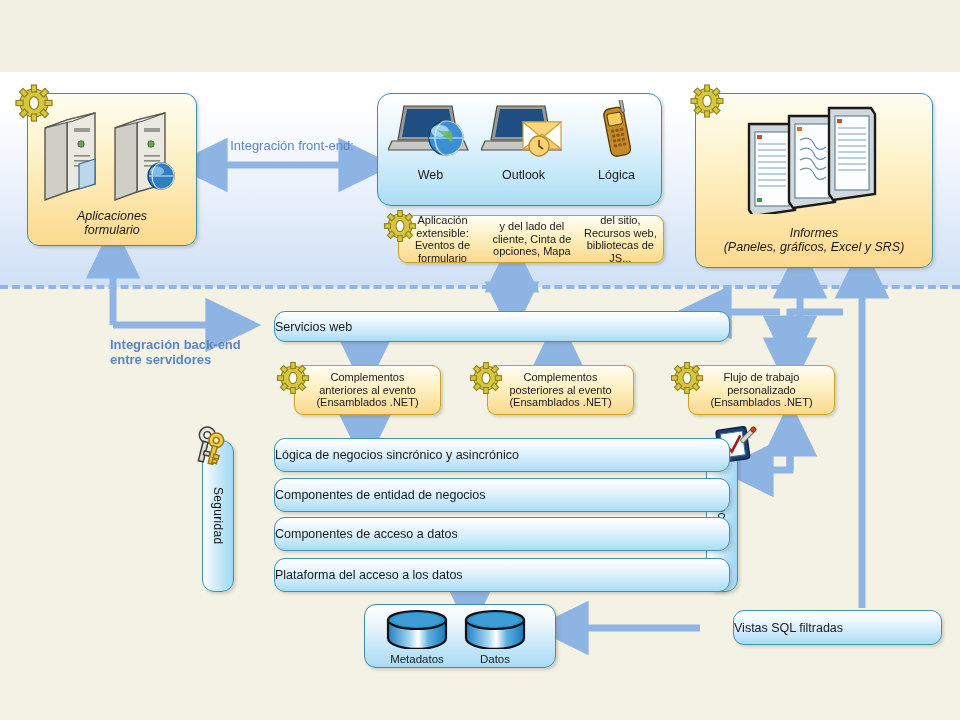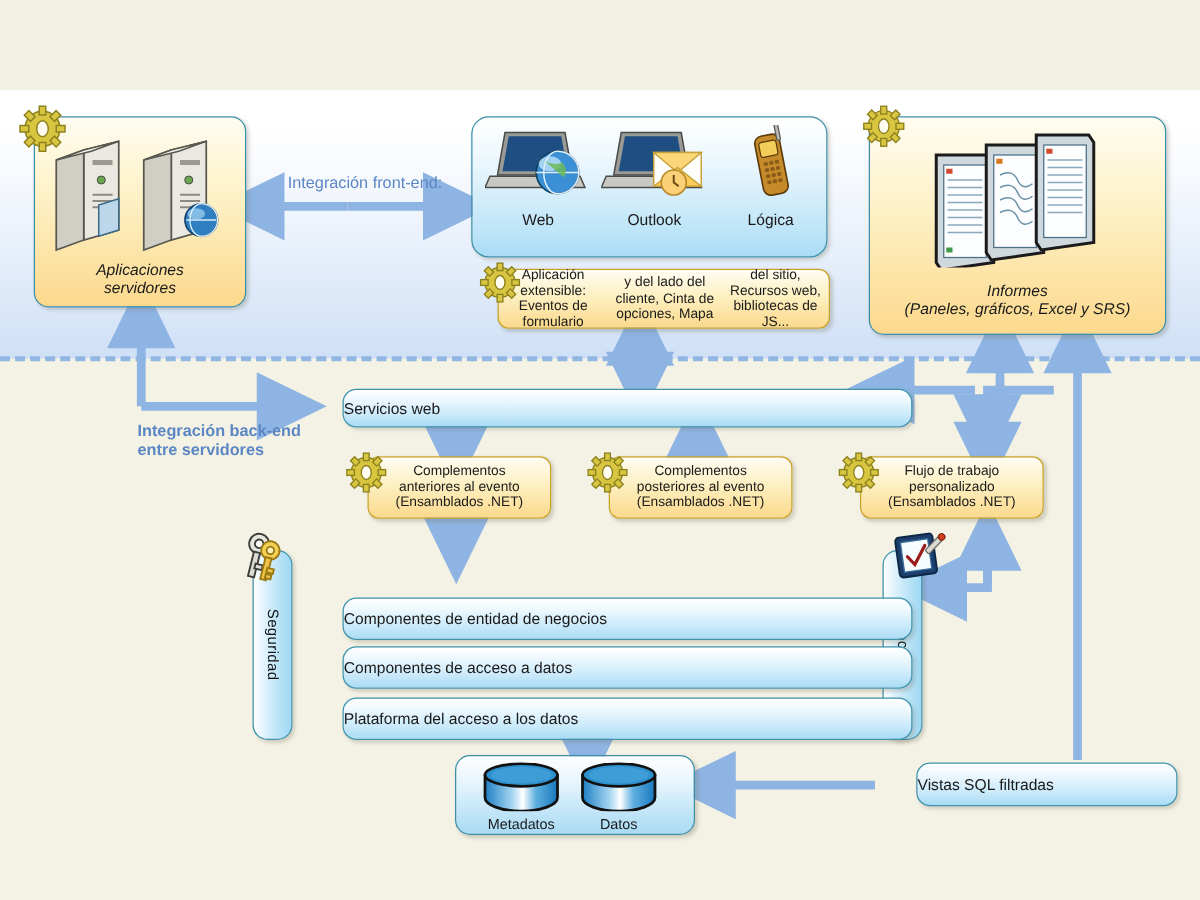--- a/index.html
+++ b/index.html
@@ -141,21 +141,21 @@
         <rect x="107" y="47" width="16" height="1.6" fill="#8a8a80"></rect>
         <rect x="107" y="52" width="16" height="1.6" fill="#8a8a80"></rect>
         <rect x="107" y="57" width="16" height="1.6" fill="#8a8a80"></rect>
         <rect x="107" y="20" width="16" height="4" fill="#9a9a90"></rect>
         <circle cx="124" cy="68" r="13" fill="#2f7fc1" stroke="#15456d" stroke-width="1.4"></circle>
         <ellipse cx="120" cy="63" rx="7" ry="4.5" fill="#9fd0ef" opacity=".75"></ellipse>
         <path d="M112,68 h24 M124,55 a13,13 0 0 1 0,26 a9,13 0 0 1 0,-26" fill="none" stroke="#d8ecf9" stroke-width="1.1"></path>
       </g>
     </svg>
     <div class="lbl" style="margin-top:6px">Aplicaciones</div>
-    <div class="lbl">servidores</div>
+    <div class="lbl">formulario</div>
   </div>
   <svg class="ico" style="left:13px;top:82px;" width="42" height="42">
     <g transform="translate(21,21)">
       <g fill="#d8c640" stroke="#8e8220" stroke-width="1.2">
         <circle r="14"></circle>
         <g>
           <rect x="-2.6" y="-18" width="5.2" height="7"></rect>
             <rect x="-2.6" y="11" width="5.2" height="7"></rect>
           <rect x="-18" y="-2.6" width="7" height="5.2"></rect>
             <rect x="11" y="-2.6" width="7" height="5.2"></rect>
@@ -419,20 +419,23 @@
       <rect x="4" y="4" width="30" height="32" rx="3" fill="#1d3f6e" stroke="#0d2847" stroke-width="1.6"></rect>
       <rect x="8" y="8" width="22" height="24" fill="#f7fcff" stroke="#3a6f9c" stroke-width="1"></rect>
       <path d="M12,20 l5,7 l10,-14" fill="none" stroke="#9b1b1b" stroke-width="2.6" stroke-linecap="round"></path>
       <g transform="rotate(-38 30 18)">
         <rect x="28" y="15" width="16" height="4.4" rx="1.4" fill="#d9d9d2" stroke="#6a6a62" stroke-width="1"></rect>
         <circle cx="45" cy="17.2" r="2.6" fill="#d1401f" stroke="#7a2210" stroke-width=".9"></circle>
       </g>
     </g>
   </svg>
 
+  <div class="box bluebar" style="left:241px;top:438px;width:456px;height:34px;">
+    <span class="lbl">Lógica de negocios sincrónico y asincrónico</span>
+  </div>
   <div class="box bluebar" style="left:241px;top:478px;width:456px;height:34px;">
     <span class="lbl">Componentes de entidad de negocios</span>
   </div>
   <div class="box bluebar" style="left:241px;top:517px;width:456px;height:34px;">
     <span class="lbl">Componentes de acceso a datos</span>
   </div>
   <div class="box bluebar" style="left:241px;top:558px;width:456px;height:34px;">
     <span class="lbl">Plataforma del acceso a los datos</span>
   </div>
 

